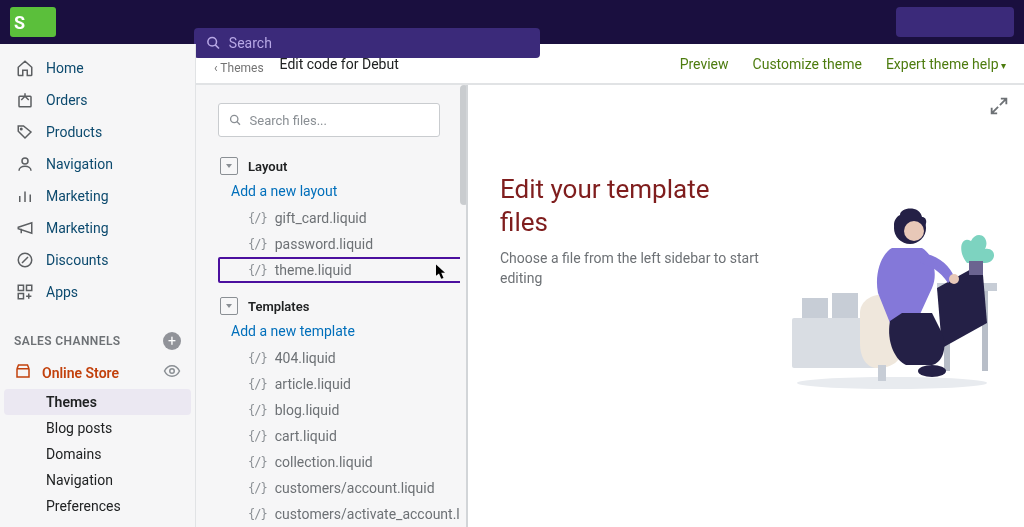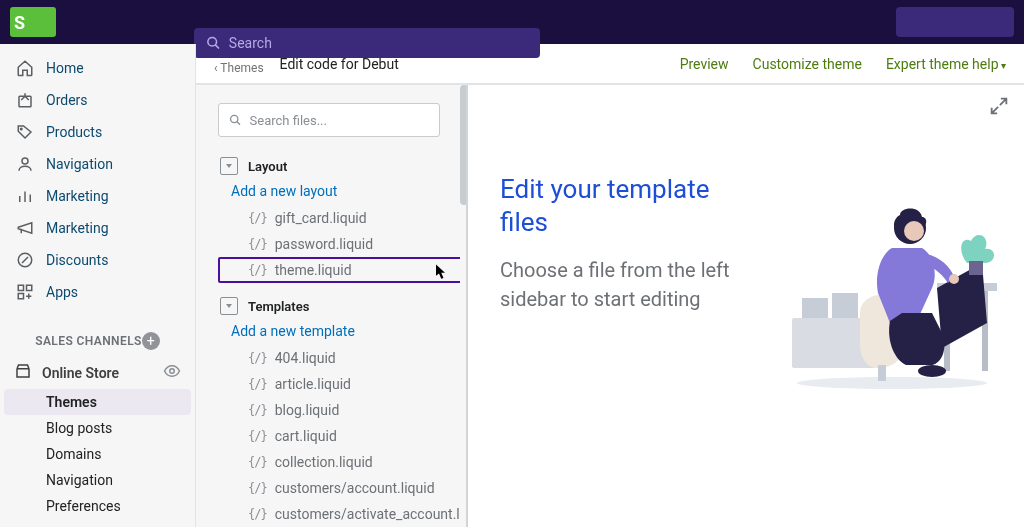--- a/index.html
+++ b/index.html
@@ -13,24 +13,24 @@
   .search-wrap { flex: 1; max-width: 660px; margin-left: 130px; }
   .search-field { width: 100%; height: 30px; background: #3b2a7a; border-radius: 4px; display: flex; align-items: center; padding: 0 12px; color: #b8a8e6; margin-top: 41px; }
   .search-field input { background: transparent; border: none; outline: none; color: #dcd3f5; margin-left: 8px; font-size: 14px; width: 100%; }
   .search-field input::placeholder { color: #b8a8e6; }
 
   
   .main { display: flex; height: calc(100% - 44px); }
   .sidebar { width: 196px; background: #f6f6f7; border-right: 1px solid #e1e3e5; padding-top: 8px; position: relative; }
   .nav-item { display: flex; align-items: center; padding: 6px 14px; color: #0c4a6e; font-size: 14px; cursor: pointer; }
   .nav-item .icon-slot { width: 22px; height: 20px; display: flex; align-items: center; justify-content: center; color: #5c5f62; margin-right: 10px; }
-  .sales-ch { display: flex; align-items: center; justify-content: center; padding: 8px 14px 6px 14px; }
+  .sales-ch { display: flex; align-items: center; justify-content: space-between; padding: 8px 14px 6px 14px; }
   .sales-ch .label { font-size: 12px; font-weight: 600; color: #6d7175; letter-spacing: 0.4px; }
   .plus-circle { width: 18px; height: 18px; border-radius: 50%; background: #919399; color: #fff; font-size: 14px; line-height: 18px; text-align: center; }
-  .online-store-row { display: flex; align-items: center; justify-content: space-between; padding: 6px 14px; font-size: 14px; font-weight: 600; color: #404040; }
+  .online-store-row { display: flex; align-items: center; justify-content: space-between; padding: 6px 14px; font-size: 14px; font-weight: 600; color: #c2410c; }
   .os-left { display: flex; align-items: center; }
   .sub-item { padding: 5px 14px 5px 46px; font-size: 14px; color: #202223; cursor: pointer; }
   .sub-item.active { background: #ebe8f2; font-weight: 600; border-radius: 4px; margin: 0 4px; padding-left: 42px; }
 
   .content { flex: 1; display: flex; flex-direction: column; }
   .crumb-bar { height: 46px; display: flex; align-items: center; border-bottom: 1px solid #e1e3e5; padding: 0 18px 0 10px; }
   .back-link { color: #737373; font-size: 12px; padding: 4px 8px; cursor: pointer; margin-top: 8px; }
   .crumb-title { font-size: 14px; color: #202223; margin-left: 8px; }
   .crumb-title b { font-weight: 400; }
   .crumb-spacer { flex: 1; }
@@ -50,22 +50,22 @@
   .file-row .code-icon { font-family: monospace; font-size: 12px; color: #8a8f94; margin-right: 8px; letter-spacing: -1px; }
   .file-row.highlight { border: 2px solid #4b0f9e; border-radius: 2px; padding: 3px 2px 3px 28px; }
   .scroll-gutter { position: absolute; right: 0; top: 0; width: 8px; height: 100%; background: #f6f6f7; }
   .scroll-thumb { position: absolute; right: 0; top: 0; width: 8px; height: 120px; background: #c9cccf; border-radius: 4px; }
   .divider { position: absolute; right: -2px; top: 0; bottom: 0; width: 4px; background: #d2d5d8; }
 
   .editor-pane { flex: 1; background: #fff; position: relative; padding: 0; }
   .expand-btn { position: absolute; top: 10px; right: 12px; width: 24px; height: 24px; color: #6d7175; cursor: pointer; }
   .hero { display: flex; align-items: flex-start; padding: 88px 0 0 32px; }
   .hero-text { max-width: 260px; }
-  .hero-title { font-size: 26px; color: #1d4ed8; font-weight: 400; line-height: 1.25; margin-bottom: 18px; }
-  .hero-sub { font-size: 20px; color: #6d7175; line-height: 1.45; }
+  .hero-title { font-size: 26px; color: #7f1d1d; font-weight: 400; line-height: 1.25; margin-bottom: 10px; }
+  .hero-sub { font-size: 14px; color: #6d7175; line-height: 1.45; }
   .illus { flex: 1; display: flex; justify-content: center; align-items: flex-end; padding-top: 20px; }
 
   .cursor { position: absolute; width: 12px; height: 16px; pointer-events: none; }
 </style>
 </head>
 <body>
 
 <div class="topbar">
   <div class="logo-box">
       <span class="logo-s">S</span>

